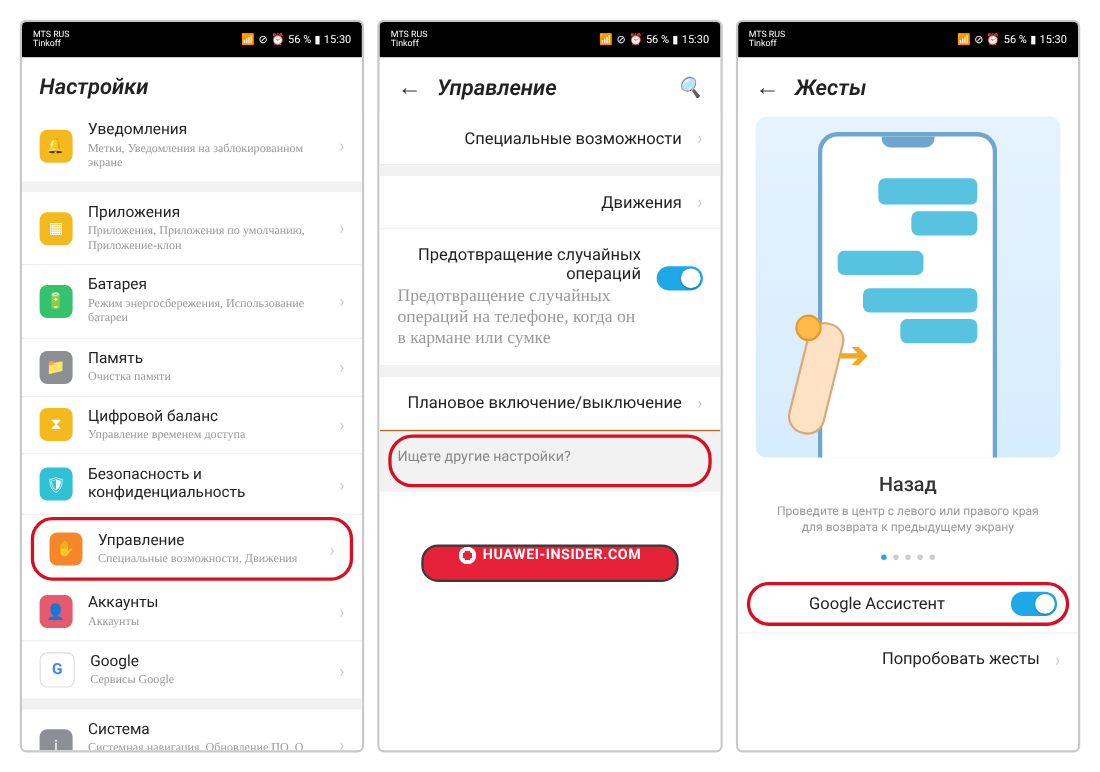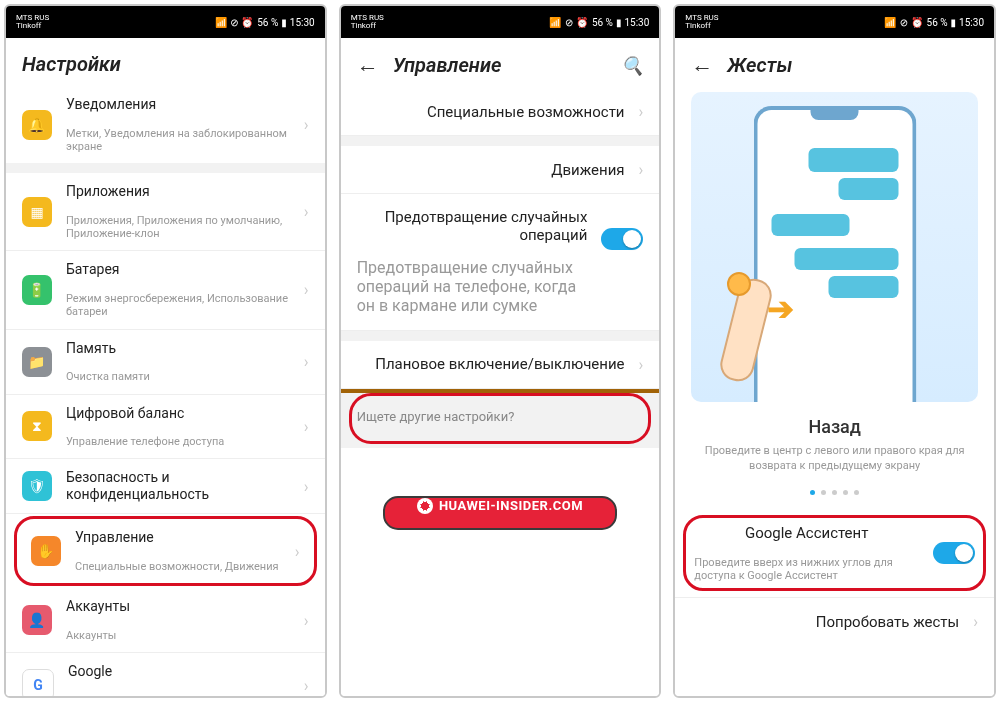--- a/index.html
+++ b/index.html
@@ -1,42 +1,42 @@
 <!DOCTYPE html>
 <html><head>
 <meta charset="utf-8">
 <style>
   html,body{margin:0;padding:0;background:#fff;font-family:-apple-system,Roboto,Arial,sans-serif;}
-  .stage{width:1000px;height:702px;background:#fff;position:relative;display:flex;gap:12px;padding:4px;box-sizing:border-box;}
+  .stage{width:1000px;height:702px;background:#fff;position:relative;display:flex;gap:12px;padding:18px;box-sizing:border-box;}
   .phone{flex:1;border:2px solid #c8c8c8;border-radius:6px;background:#fff;overflow:hidden;display:flex;flex-direction:column;}
   .statusbar{height:32px;background:#000;color:#fff;display:flex;align-items:center;justify-content:space-between;font-size:10px;padding:0 10px;}
   .sb-left{display:flex;flex-direction:column;line-height:1;font-size:8px;}
   .sb-right{display:flex;align-items:center;gap:3px;font-size:10px;}
   .header{display:flex;align-items:center;padding:14px 16px 10px;gap:14px;font-style:italic;}
   .header .title{font-size:20px;font-weight:600;color:#222;}
   .back-btn{font-size:22px;color:#333;}
   .search-btn{margin-left:auto;font-size:18px;color:#333;}
   .content{flex:1;overflow:hidden;background:#fff;}
   .group{background:#fff;}
   .row{display:flex;align-items:center;padding:10px 16px;gap:14px;border-bottom:1px solid #eee;min-height:50px;box-sizing:border-box;}
   .row:last-child{border-bottom:none;}
   .icon-box{width:30px;height:30px;border-radius:7px;display:flex;align-items:center;justify-content:center;flex-shrink:0;color:#fff;font-size:14px;}
   .row-body{flex:1;min-width:0;}
   .row-title{font-size:14px;color:#222;line-height:1.2;}
-  .row-sub{font-size:11px;color:#999;line-height:1.2;margin-top:14px;}
+  .row-sub{font-size:11px;color:#999;line-height:1.2;margin-top:2px;font-family:Liberation Serif, serif;}
   .chevron{color:#ccc;font-size:16px;flex-shrink:0;}
   .sep{height:10px;background:#f2f2f2;}
 
   .row2{display:flex;align-items:center;padding:14px 16px;gap:14px;border-bottom:1px solid #eee;}
   .row2 .row-title{font-size:15px;text-align:right;}
   .toggle{width:42px;height:22px;border-radius:12px;background:#ddd;position:relative;flex-shrink:0;}
   .toggle .knob{width:18px;height:18px;border-radius:50%;background:#fff;position:absolute;top:2px;left:2px;box-shadow:0 1px 2px rgba(0,0,0,.3);}
   .toggle.on{background:#1ea8e8;}
   .toggle.on .knob{left:22px;}
-  .hint-block{background:#f2f2f2;padding:16px 16px 18px;border-top:4px solid #a16207;}
+  .hint-block{background:#f2f2f2;padding:16px 16px 18px;border-top:1px solid #a16207;}
   .hint-q{font-size:13px;color:#888;margin-bottom:6px;}
   .hint-link{font-size:13px;color:#1d98b5;}
 
   .hi-badge{margin:48px auto 0;width:230px;height:30px;border-radius:15px;background:#e62238;border:2px solid #3a3a3a;display:flex;align-items:flex-start;justify-content:center;color:#fff;font-size:13px;font-weight:700;letter-spacing:.5px;}
   .hi-badge .flower{width:16px;height:16px;margin-right:6px;background:
     radial-gradient(circle at 50% 0, #fff 20%, transparent 22%),
     radial-gradient(circle at 100% 50%, #fff 20%, transparent 22%),
     radial-gradient(circle at 50% 100%, #fff 20%, transparent 22%),
     radial-gradient(circle at 0 50%, #fff 20%, transparent 22%),
     radial-gradient(circle at 85% 15%, #fff 20%, transparent 22%),
@@ -126,21 +126,21 @@
             <div class="row-body">
               <div class="row-title">Память</div>
               <div class="row-sub">Очистка памяти</div>
             </div>
             <span class="chevron">›</span>
           </div>
           <div class="row">
             <div class="icon-box" style="background: rgb(244, 185, 30);">⧗</div>
             <div class="row-body">
               <div class="row-title">Цифровой баланс</div>
-              <div class="row-sub">Управление телефоне доступа</div>
+              <div class="row-sub">Управление временем доступа</div>
             </div>
             <span class="chevron">›</span>
           </div>
           <div class="row">
             <div class="icon-box" style="background: rgb(47, 194, 214);">🛡</div>
             <div class="row-body">
               <div class="row-title">Безопасность и конфиденциальность</div>
             </div>
             <span class="chevron">›</span>
           </div>
@@ -292,21 +292,20 @@
           <div class="dot"></div>
           <div class="dot"></div>
           <div class="dot"></div>
           <div class="dot"></div>
         </div>
 
       <div class="ga-ring">
         <div class="ring-row">
           <div class="row-body">
             <div class="row-title" style="font-size:15px;text-align:center;">Google Ассистент</div>
-            <div class="row-sub" style="font-size:11px;">Проведите вверх из нижних углов для доступа к Google Ассистент</div>
           </div>
           <div class="toggle on">
               <div class="knob"></div>
             </div>
         </div>
       </div>
 
       <div class="row2" style="border-top:1px solid #eee;border-bottom:none;">
         <div class="row-body">
             <div class="row-title">Попробовать жесты</div>

